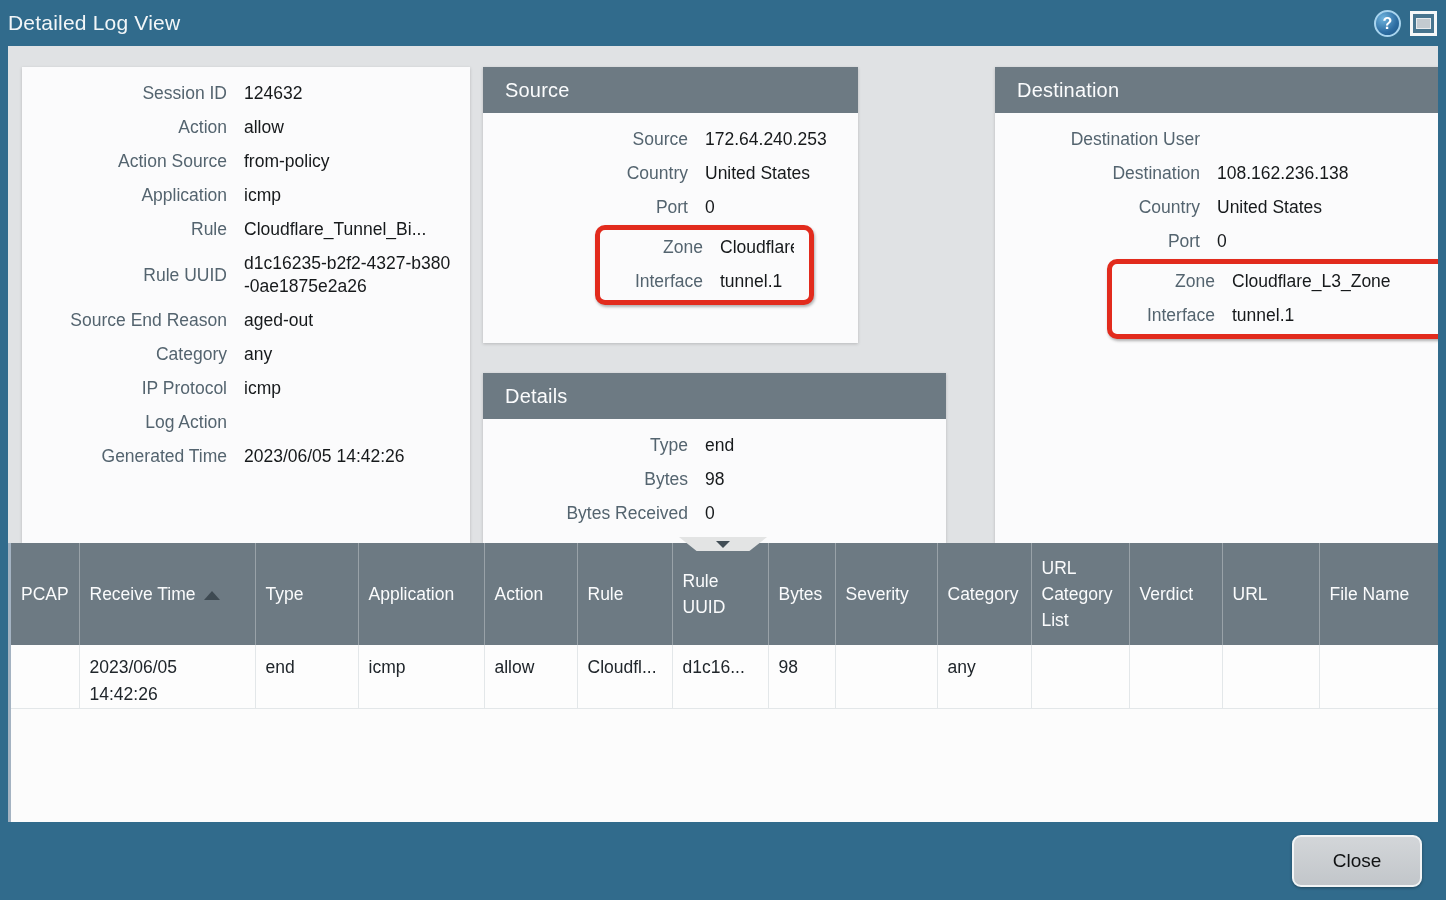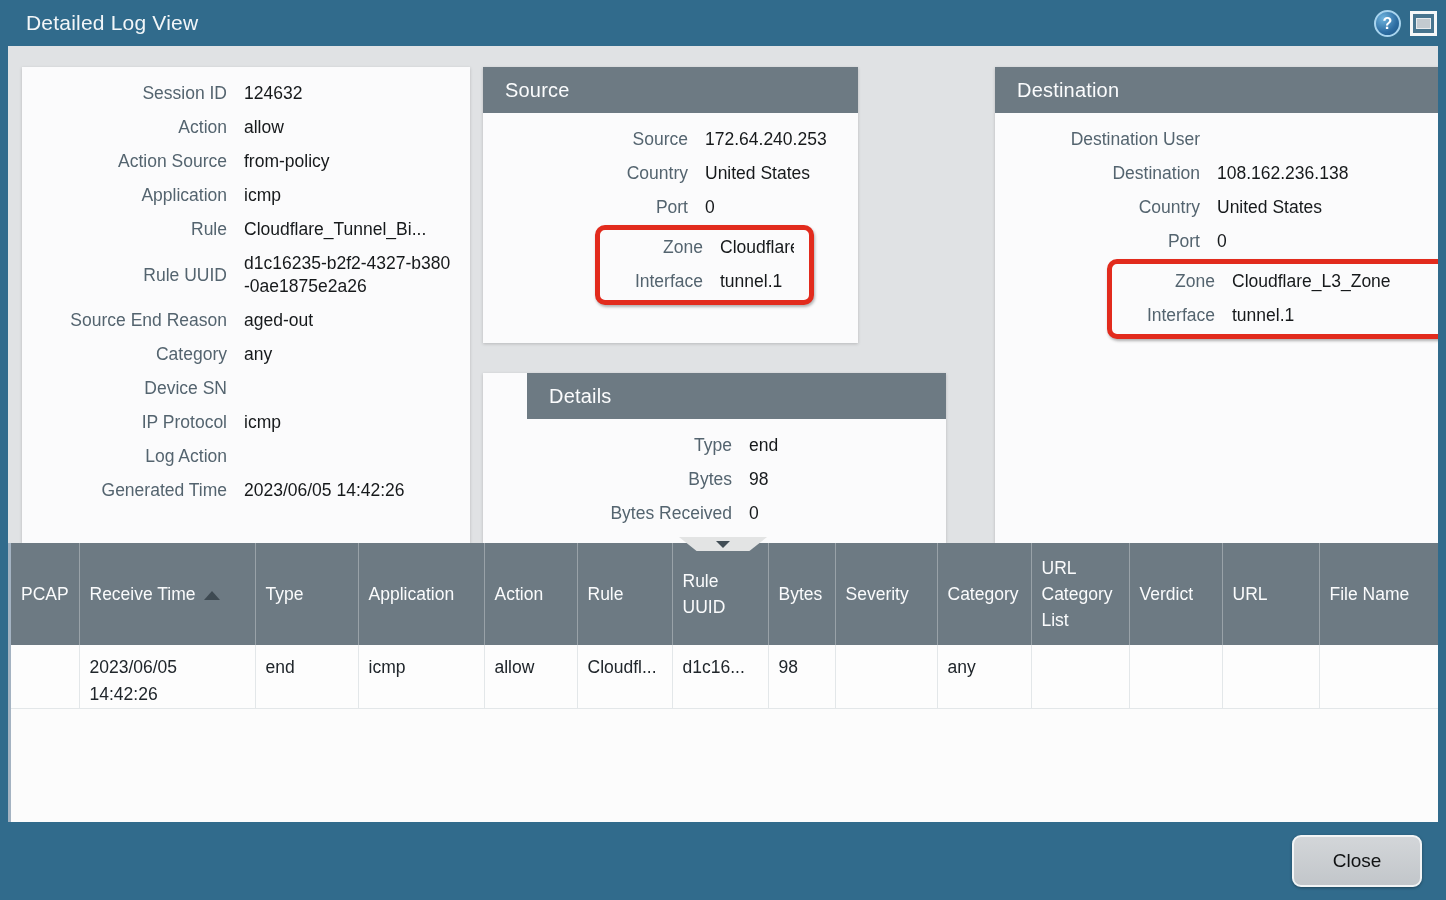--- a/index.html
+++ b/index.html
@@ -12,21 +12,21 @@
   }
 
   
   .titlebar {
     position: absolute; left: 0; top: 0; right: 0; height: 46px;
     background: #316b8c;
     display: flex; align-items: center;
   }
   .titlebar .title {
     color: #f2f6f8; font-size: 21px; letter-spacing: .2px;
-    padding-left: 26px; font-weight: 400;
+    padding-left: 8px; font-weight: 400;
   }
   .title-icons {
     position: absolute; right: 9px; top: 10px;
     display: flex; align-items: center; gap: 9px;
   }
   .help-icon {
     width: 27px; height: 27px; border-radius: 50%;
     background: radial-gradient(circle at 32% 28%, #6fb4de 0%, #2d6da2 60%, #1d5584 100%);
     border: 2px solid #a8d4ee;
     color: #ffffff; font-size: 16px; font-weight: bold;
@@ -56,21 +56,21 @@
   .panel-header {
     height: 46px; background: #6d7a83;
     color: #fbfcfd; font-size: 20px;
     display: flex; align-items: center; padding-left: 22px;
     letter-spacing: .2px;
   }
   .panel-body { padding-top: 10px; }
 
   .panel-general     { left: 14px;  top: 21px; width: 448px; bottom: 0; }
   .panel-source      { left: 475px; top: 21px; width: 375px; height: 276px; }
-  .panel-details     { left: 475px; top: 327px; width: 463px; bottom: 0; padding-left: 44px; }
+  .panel-details     { left: 475px; top: 327px; width: 463px; bottom: 0; }
   .panel-destination { left: 951px; top: 21px; width: 529px; bottom: 0; margin-left: 36px; }
 
   .field-row { display: flex; min-height: 34px; padding: 5px 0 6px; align-items: center; }
   .flabel {
     width: 205px; flex: 0 0 205px; text-align: right;
     color: #54646f; font-size: 17.5px; line-height: 23px;
   }
   .fvalue {
     margin-left: 17px; flex: 1;
     color: #16191b; font-size: 17.5px; line-height: 23px;
@@ -191,24 +191,20 @@
         <span class="flabel">Rule UUID</span>
         <span class="fvalue breakall">d1c16235-b2f2-4327-b380-0ae1875e2a26</span>
       </div>
       <div class="field-row">
         <span class="flabel">Source End Reason</span>
         <span class="fvalue">aged-out</span>
       </div>
       <div class="field-row">
         <span class="flabel">Category</span>
         <span class="fvalue">any</span>
-      </div>
-      <div class="field-row">
-        <span class="flabel">Device SN</span>
-        <span class="fvalue"></span>
       </div>
       <div class="field-row">
         <span class="flabel">IP Protocol</span>
         <span class="fvalue">icmp</span>
       </div>
       <div class="field-row">
         <span class="flabel">Log Action</span>
         <span class="fvalue"></span>
       </div>
       <div class="field-row">

